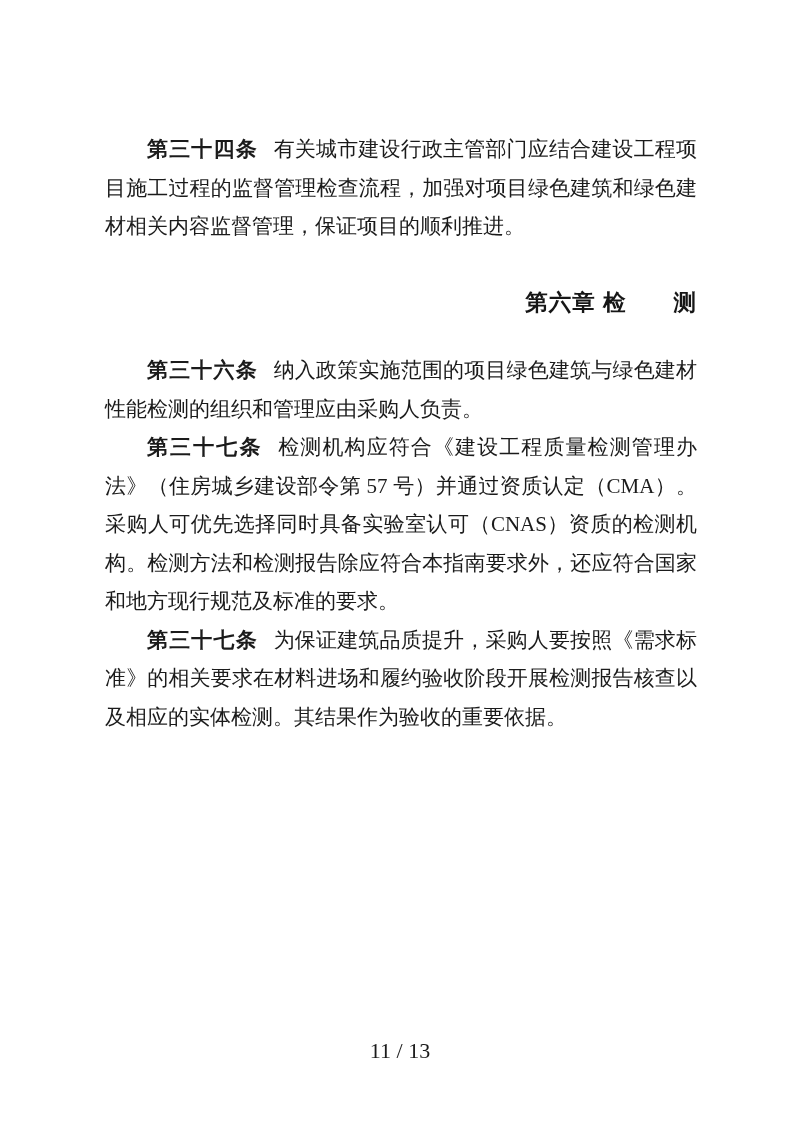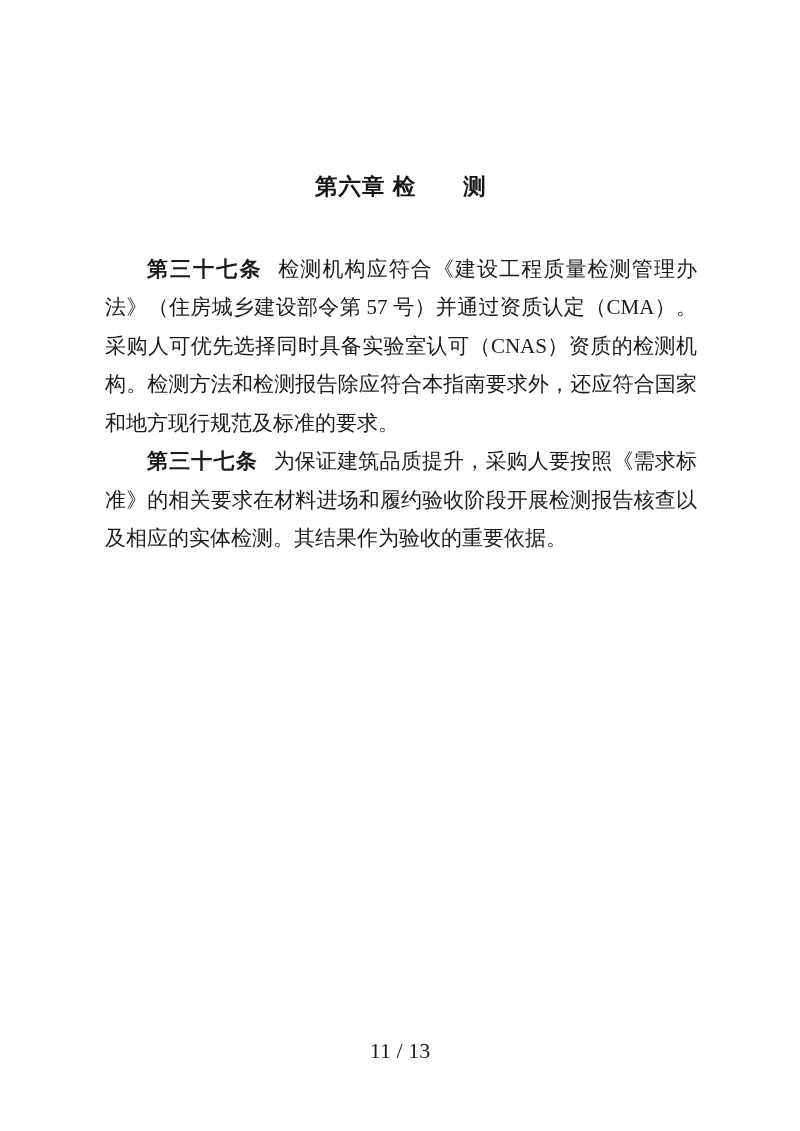--- a/index.html
+++ b/index.html
@@ -31,23 +31,23 @@
     text-indent: 2em;
     overflow-wrap: break-word;
   }
   .art-num {
     font-weight: 700;
     font-family: "Liberation Sans", sans-serif;
     margin-right: 0.75em;
     letter-spacing: 1px;
   }
   h2.chapter {
-    margin: 38px 0 43px 0;
+    margin: 38px 0 29px 0;
     padding: 0;
-    text-align: center;
+    text-align: right;
     text-indent: 0;
     font-size: 22.5px;
     line-height: 38.5px;
     font-weight: 700;
     font-family: "Liberation Sans", sans-serif;
     letter-spacing: 1px;
     color: #161616;
   }
   .footer {
     position: absolute;
@@ -60,24 +60,26 @@
     color: #1b1b1b;
     font-family: "Liberation Serif", serif;
   }
 </style>
 </head>
 <body>
 
 <div class="page">
   <div class="content">
 
+    <p class="para"><span class="art-num">第三十四条</span><span>有关城市建设行政主管部门应结合建设工程项目施工过程的监督管理检查流程，加强对项目绿色建筑和绿色建材相关内容监督管理，保证项目的顺利推进。</span></p>
 
 
     <h2 class="chapter">第六章 检　　测</h2>
 
+    <p class="para"><span class="art-num">第三十六条</span><span>纳入政策实施范围的项目绿色建筑与绿色建材性能检测的组织和管理应由采购人负责。</span></p>
 
     <p class="para"><span class="art-num">第三十七条</span><span>检测机构应符合《建设工程质量检测管理办法》（住房城乡建设部令第 57 号）并通过资质认定（CMA）。采购人可优先选择同时具备实验室认可（CNAS）资质的检测机构。检测方法和检测报告除应符合本指南要求外，还应符合国家和地方现行规范及标准的要求。</span></p>
 
     <p class="para"><span class="art-num">第三十七条</span><span>为保证建筑品质提升，采购人要按照《需求标准》的相关要求在材料进场和履约验收阶段开展检测报告核查以及相应的实体检测。其结果作为验收的重要依据。</span></p>
 
 
   </div>
 
   <div class="footer">11 / 13</div>
 </div>

